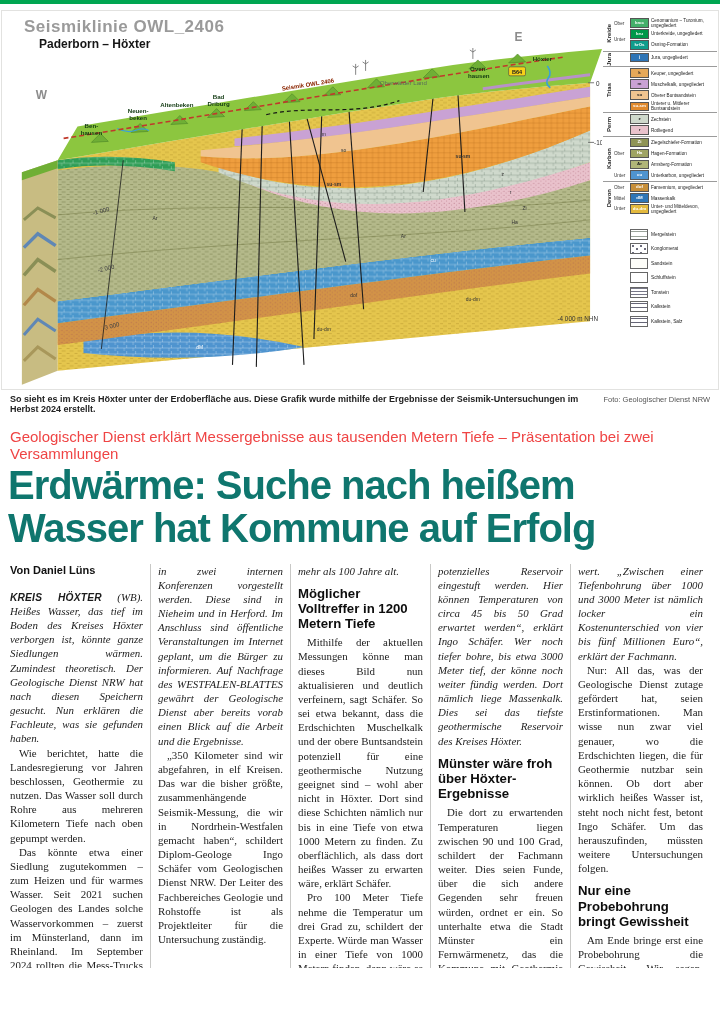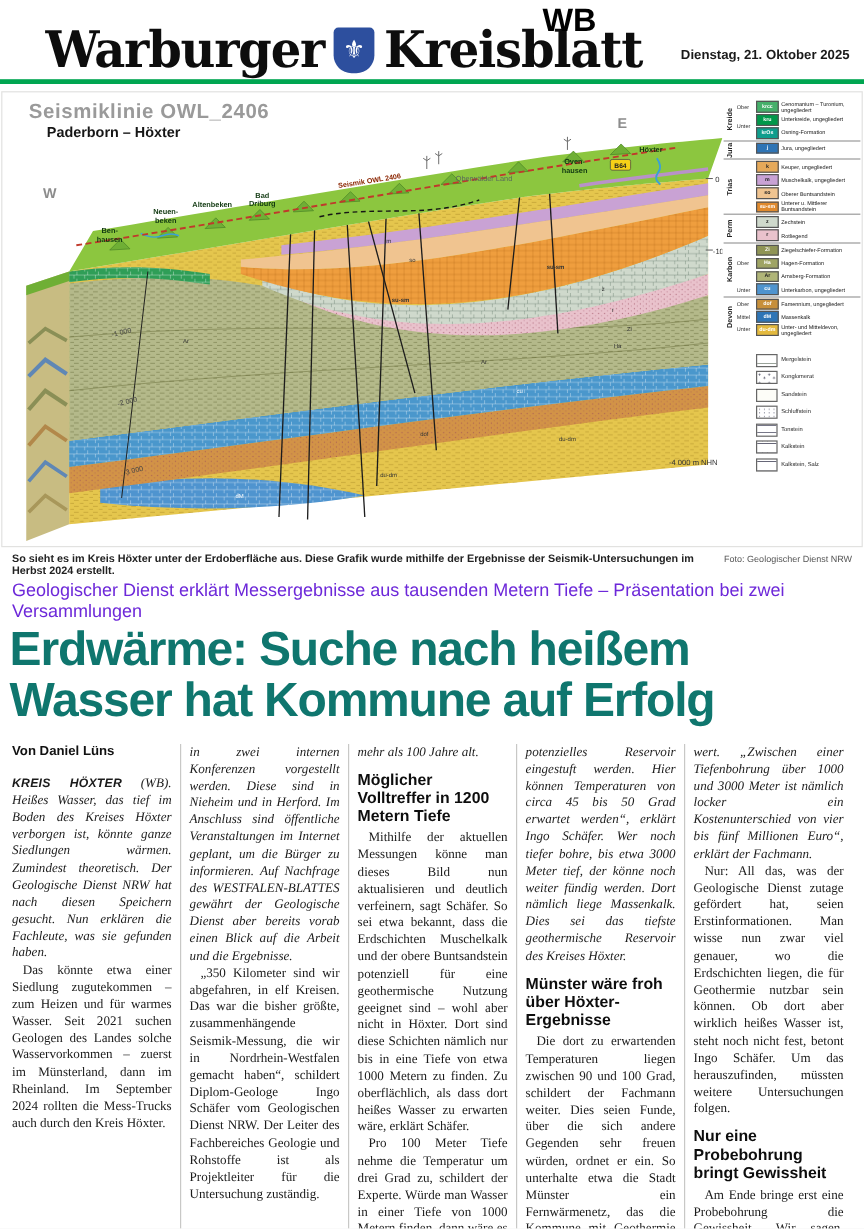--- a/index.html
+++ b/index.html
@@ -46,50 +46,41 @@
   .pat4{background:repeating-linear-gradient(0deg,#fff 0 2.4px,#778 2.4px 2.9px);}
   .pat5{background:repeating-linear-gradient(0deg,#fff 0 3.4px,#667 3.4px 3.9px),
         repeating-linear-gradient(90deg,transparent 0 4px,#667 4px 4.5px);}
   .pat6{background:repeating-linear-gradient(0deg,#fff 0 3.4px,#667 3.4px 3.9px),
         radial-gradient(circle at 2px 2px,#667 .6px,transparent .8px);background-size:100% 100%,5px 4px;}
   
   #caption-row{display:flex;justify-content:space-between;align-items:flex-start;margin:4px 10px 0 10px;}
   #caption{font-size:9px;font-weight:bold;color:#222;}
   #credit{font-size:7.5px;color:#555;white-space:nowrap;margin-left:14px;padding-top:1px;}
   
-  #kicker{margin:4px 10px 0 10px;font-size:15px;color:#6d28d9;}
+  #kicker{margin:14px 10px 0 10px;font-size:15px;color:#ef4444;}
   #headline{margin:2px 8px 0 8px;font-size:40px;line-height:1.07;font-weight:700;
       letter-spacing:-1px;color:#0f766e;}
   
   #columns{display:flex;margin:14px 10px 0 10px;height:404px;overflow:hidden;}
   .col{width:20%;box-sizing:border-box;padding-right:7px;}
   .col + .col{border-left:1px solid #c8c8c6;padding-left:7px;}
   .byline{font-size:11px;font-weight:bold;margin:0 0 14px 0;font-family:"Liberation Sans",sans-serif;}
   .para{font-family:"Liberation Serif",serif;font-size:10.9px;line-height:1.3;margin:0;
       text-align:justify;color:#1b1b1b;text-indent:9px;hyphens:auto;-webkit-hyphens:auto;}
   .para.noindent{text-indent:0;font-style:italic;}
   .para strong{font-family:"Liberation Sans",sans-serif;font-size:10.2px;letter-spacing:.2px;}
   .subhead{font-family:"Liberation Sans",sans-serif;font-size:13.2px;line-height:1.15;
       font-weight:bold;margin:8px 0 4px 0;color:#0d0d0d;}
   svg text{font-family:"Liberation Sans",sans-serif;}
 </style>
 </head>
 <body>
 
 <div id="page">
 
-  <div id="masthead">
-    <div id="mast-title">
-      <span class="blackletter">Warburger</span>
-      <span id="shield">⚜</span>
-      <span class="blackletter">Kreisblatt</span>
-    </div>
-    <div id="wb-mark">WB</div>
-    <div id="mast-date">Dienstag, 21. Oktober 2025</div>
-  </div>
   <div id="green-rule" style="background: rgb(0, 166, 81);"></div>
 
   <div id="figure">
     <svg id="blockdiagram" viewBox="0 0 600 378">
       <defs>
         <path id="b-face" d="M52,150 C160,132 300,108 430,88 C490,80 540,76 588,72 L588,312 L52,362 Z"></path>
         <path id="b-dof" d="M52,314 C240,290 420,264 588,246 L588,264 C420,284 240,312 52,336 Z"></path>
         <path id="b-cu" d="M52,292 C240,268 420,244 588,228 L588,246 C420,264 240,290 52,314 Z"></path>
         <path id="b-olive" d="M52,160 C140,150 200,156 260,172 C360,196 480,184 588,170 L588,228 C420,244 240,268 52,292 Z"></path>
         <path id="b-r" d="M232,162 C330,204 450,196 588,152 L588,170 C450,214 330,216 232,168 Z"></path>
@@ -450,20 +441,21 @@
   </div>
 
   <div id="kicker">Geologischer Dienst erklärt Messergebnisse aus tausenden Metern Tiefe – Präsentation bei zwei Versammlungen</div>
   <h1 id="headline"><span>Erdwärme: Suche nach heißem</span><br>
       <span>Wasser hat Kommune auf Erfolg</span></h1>
 
   <div id="columns">
       <div class="col">
         <p class="byline">Von Daniel Lüns</p>
         <p class="para noindent"><strong>KREIS HÖXTER</strong> (WB). Heißes Wasser, das tief im Boden des Kreises Höxter verborgen ist, könnte ganze Siedlungen wärmen. Zumindest theoretisch. Der Geologische Dienst NRW hat nach diesen Speichern gesucht. Nun erklären die Fachleute, was sie gefunden haben.</p>
+        <p class="para">Wie berichtet, hatte die Landesregierung vor Jahren beschlossen, Geothermie zu nutzen. Das Wasser soll durch Rohre aus mehreren Kilometern Tiefe nach oben gepumpt werden.</p>
         <p class="para">Das könnte etwa einer Siedlung zugutekommen – zum Heizen und für warmes Wasser. Seit 2021 suchen Geologen des Landes solche Wasservorkommen – zuerst im Münsterland, dann im Rheinland. Im September 2024 rollten die Mess-Trucks auch durch den Kreis Höxter.</p>
       </div>
       <div class="col">
         <p class="para noindent">in zwei internen Konferenzen vorgestellt werden. Diese sind in Nieheim und in Herford. Im Anschluss sind öffentliche Veranstaltungen im Internet geplant, um die Bürger zu informieren. Auf Nachfrage des WESTFALEN-BLATTES gewährt der Geologische Dienst aber bereits vorab einen Blick auf die Arbeit und die Ergebnisse.</p>
         <p class="para">„350 Kilometer sind wir abgefahren, in elf Kreisen. Das war die bisher größte, zusammenhängende Seismik-Messung, die wir in Nordrhein-Westfalen gemacht haben“, schildert Diplom-Geologe Ingo Schäfer vom Geologischen Dienst NRW. Der Leiter des Fachbereiches Geologie und Rohstoffe ist als Projektleiter für die Untersuchung zuständig.</p>
       </div>
       <div class="col">
         <p class="para noindent">mehr als 100 Jahre alt.</p>
         <h3 class="subhead">Möglicher Volltreffer in 1200 Metern Tiefe</h3>
         <p class="para">Mithilfe der aktuellen Messungen könne man dieses Bild nun aktualisieren und deutlich verfeinern, sagt Schäfer. So sei etwa bekannt, dass die Erdschichten Muschelkalk und der obere Buntsandstein potenziell für eine geothermische Nutzung geeignet sind – wohl aber nicht in Höxter. Dort sind diese Schichten nämlich nur bis in eine Tiefe von etwa 1000 Metern zu finden. Zu oberflächlich, als dass dort heißes Wasser zu erwarten wäre, erklärt Schäfer.</p>

